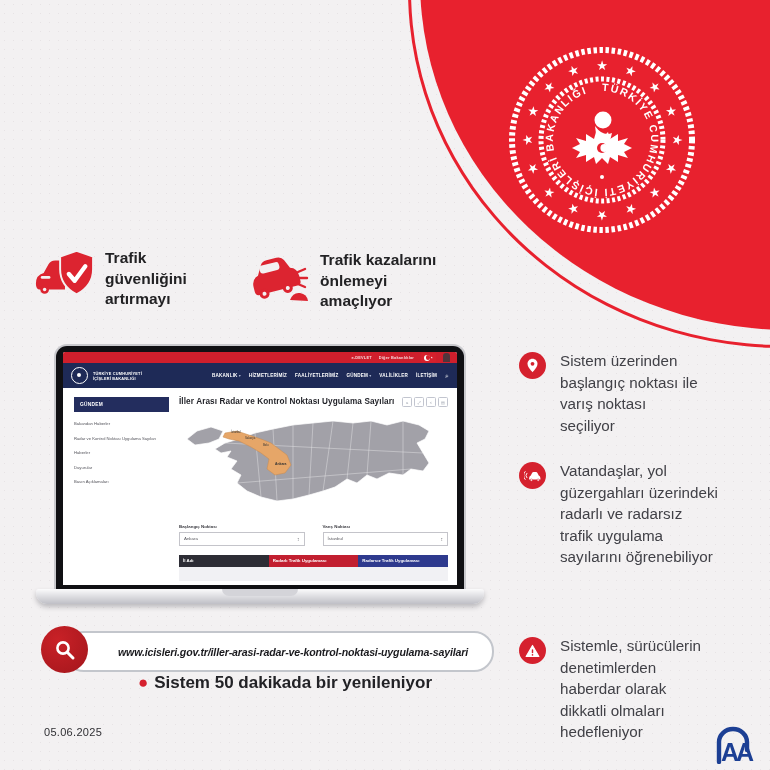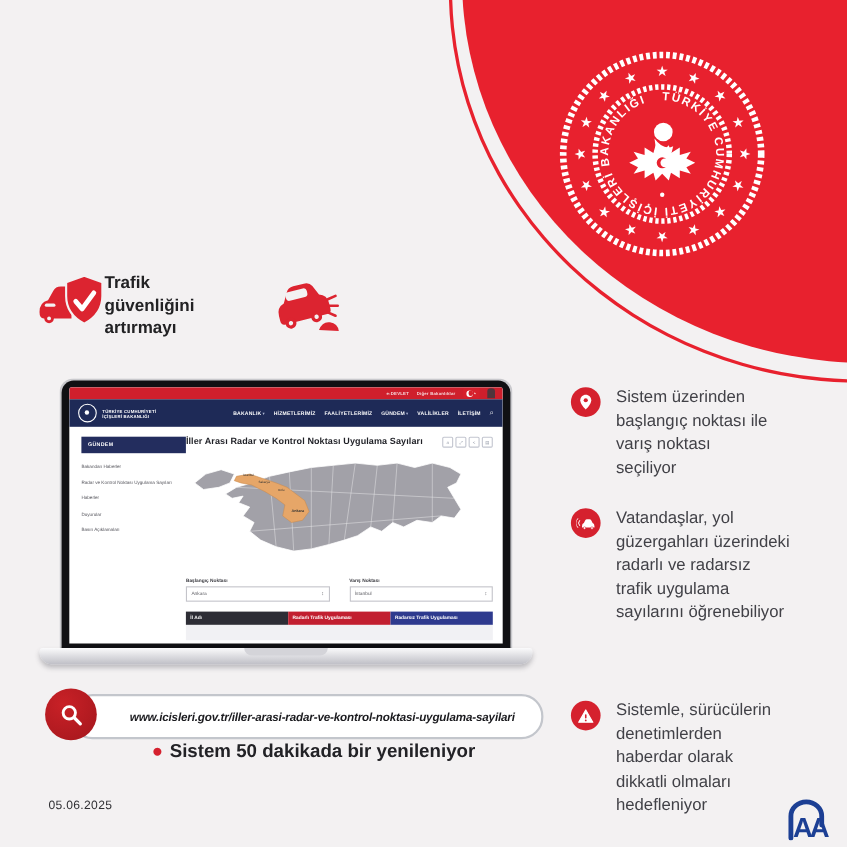--- a/index.html
+++ b/index.html
@@ -23,21 +23,21 @@
   .headline{position:absolute;left:30px;top:30px;width:420px;
             font-size:27px;line-height:37px;font-weight:bold;color:#1c1c1e;
             white-space:pre-line;letter-spacing:-0.2px;}
 
   
   .feature{position:absolute;display:flex;align-items:flex-start;}
   .feature-1{left:33px;top:246px;}
   .feature-2{left:246px;top:248px;}
   .feature-icon{flex:0 0 auto;}
   .feature-text{font-size:15.5px;line-height:20.5px;font-weight:bold;color:#222224;
-                white-space:pre-line;margin-top:2px;}
+                white-space:pre-line;margin-left:10px;margin-top:2px;}
 
   
   .laptop{position:absolute;left:36px;top:344px;width:448px;height:266px;}
   .screen-wrap{position:absolute;left:18px;top:0;width:412px;height:245px;
                box-sizing:border-box;background:#101013;border:2px solid #c9c9cd;
                border-bottom:none;border-radius:13px 13px 0 0;padding:6px 7px 0 7px;}
   .site{width:100%;height:233px;background:#fff;overflow:hidden;border-radius:2px 2px 0 0;}
   .laptop-base{position:absolute;left:0;top:245px;width:448px;height:15px;
                background:linear-gradient(#fbfbfc,#bfbfc6);
                border-radius:3px 3px 11px 11px;
@@ -58,21 +58,21 @@
 
   .site-nav{height:25px;background:#1e2a57;display:flex;align-items:center;padding:0 8px;}
   .nav-logo{width:15px;height:15px;border:1px solid #fff;border-radius:50%;position:relative;flex:0 0 auto;}
   .nav-logo::after{content:"";position:absolute;left:4.5px;top:4.5px;width:4px;height:4px;border-radius:50%;background:#fff;}
   .nav-brand{margin-left:5px;color:#fff;font-size:3.9px;font-weight:bold;line-height:5px;letter-spacing:.2px;}
   .nav-menu{margin-left:auto;display:flex;align-items:center;gap:8px;}
   .nav-item{color:#fff;font-size:4.6px;font-weight:bold;letter-spacing:.2px;}
   .nav-caret{color:#aeb6d2;font-size:4px;margin-left:1px;}
   .nav-search{color:#fff;font-size:7px;line-height:7px;}
 
-  .site-body{display:flex;padding:9px 9px 0 11px;}
+  .site-body{display:flex;padding:9px 9px 0 11px;gap:10px;}
   .side{width:95px;flex:0 0 auto;}
   .side-head{height:15px;line-height:15px;background:#232d5e;color:#fff;
              font-size:4.8px;font-weight:bold;padding-left:6px;letter-spacing:.3px;}
   .side-item{font-size:4.2px;color:#55555c;margin-top:9px;line-height:5.6px;width:85px;}
   .main{flex:1;}
   .title-row{display:flex;align-items:flex-start;}
   .site-title{font-size:8.2px;font-weight:bold;color:#1f2026;letter-spacing:.1px;}
   .share-box{margin-left:auto;display:flex;gap:2px;}
   .share-btn{width:8px;height:8px;border:0.6px solid #c2c5cf;border-radius:1.5px;
              font-size:4px;color:#9aa0ad;display:flex;align-items:center;justify-content:center;}
@@ -189,20 +189,23 @@
         <circle cx="39" cy="43" r="5" fill="#dc2430"></circle>
         <circle cx="39" cy="43" r="2" fill="#f3f1f2"></circle>
       </g>
       <path d="M44,52 q3,-8 10,-7 q7,1 8,8 z" fill="#dc2430"></path>
       <g stroke="#dc2430" stroke-width="2.4" stroke-linecap="round" fill="none">
         <path d="M52,24 l7,-3"></path>
         <path d="M53,30 l8,0"></path>
         <path d="M52,36 l7,3"></path>
       </g>
     </svg>
+    <div class="feature-text">Trafik kazalarını
+önlemeyi
+amaçlıyor</div>
   </div>
 
   <div class="laptop">
     <div class="screen-wrap">
       <div class="site">
 
         <div class="site-topbar">
           <span class="toplink">e-DEVLET</span>
           <span class="toplink">Diğer Bakanlıklar</span>
           <span class="mini-flag">

